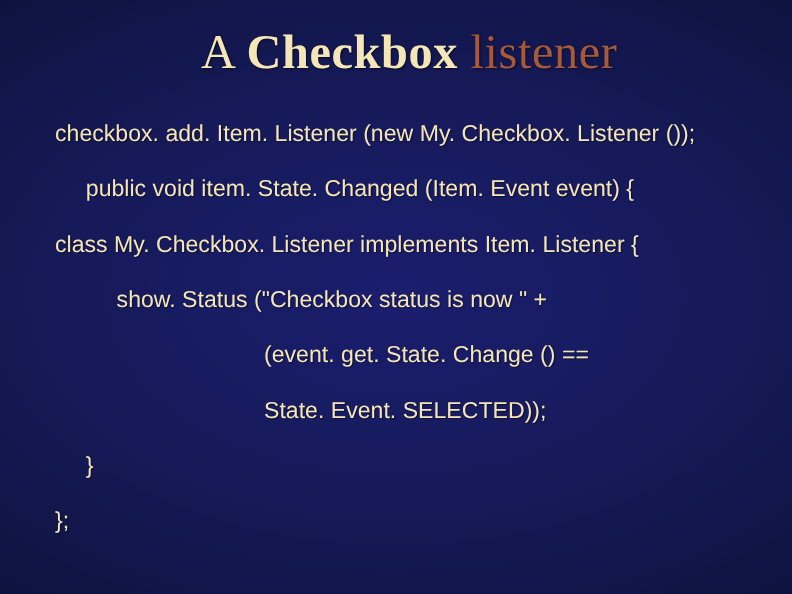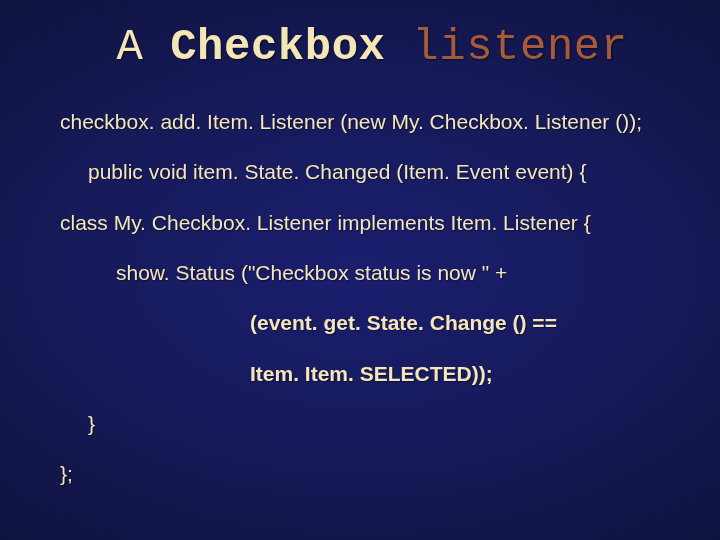--- a/index.html
+++ b/index.html
@@ -20,21 +20,21 @@
     position: relative;
     font-family: Verdana, Geneva, sans-serif;
     box-sizing: border-box;
   }
   .title {
     position: absolute;
     top: 22px;
     left: 0;
     right: 0;
     text-align: center;
-    font-family: Liberation Mono, monospace;
+    font-family: Liberation Serif, serif;
     font-size: 44px;
     font-weight: 400;
     letter-spacing: 0.5px;
     margin-left: 24px;
   }
   .title .w1 {
     color: #f5e6b8;
     text-shadow: 1px 1px 2px rgba(0,0,0,0.6);
   }
   .title .w2 {
@@ -42,52 +42,52 @@
     font-weight: 600;
     text-shadow: 1px 1px 2px rgba(0,0,0,0.6);
   }
   .title .w3 {
     color: #a65a3a;
     text-shadow: 1px 1px 2px rgba(0,0,0,0.5);
   }
   .body {
     position: absolute;
     top: 108px;
-    left: 60px;
+    left: 50px;
     right: 40px;
     color: #f5e6b8;
     font-size: 21px;
     line-height: 1.35;
     font-weight: 400;
     text-shadow: 1px 1px 1px rgba(0,0,0,0.4);
   }
   .body p {
     margin: 0 0 22px 0;
   }
   .ind1 { padding-left: 28px; }
   .ind2 { padding-left: 56px; }
-  .ind3 { padding-left: 190px; font-weight: bold; }
+  .ind3 { padding-left: 190px; }
   .nom  { margin: 0; }
 </style>
 </head>
 <body>
 
 <div class="slide">
 
   <div class="title">
     <span class="w1">A</span>
     <span class="w2">Checkbox</span>
     <span class="w3">listener</span>
   </div>
 
   <div class="body">
     <p>checkbox. add. Item. Listener (new My. Checkbox. Listener ());</p>
 
     <p class="nom ind1">public void item. State. Changed (Item. Event event) {</p>
     <p class="nom">class My. Checkbox. Listener implements Item. Listener {</p>
     <p class="nom ind2">show. Status ("Checkbox status is now " +</p>
     <p class="nom ind3">(event. get. State. Change () ==</p>
-    <p class="nom ind3">Item. Item. SELECTED));</p>
+    <p class="nom ind3">State. Event. SELECTED));</p>
     <p class="nom ind1">}</p>
     <p class="nom">};</p>
   </div>
 
 </div>
 
 </body></html>

